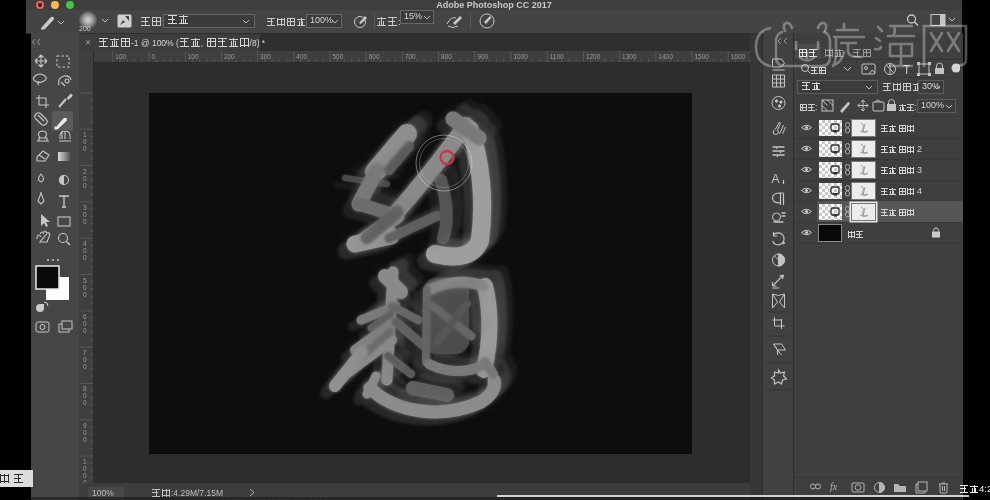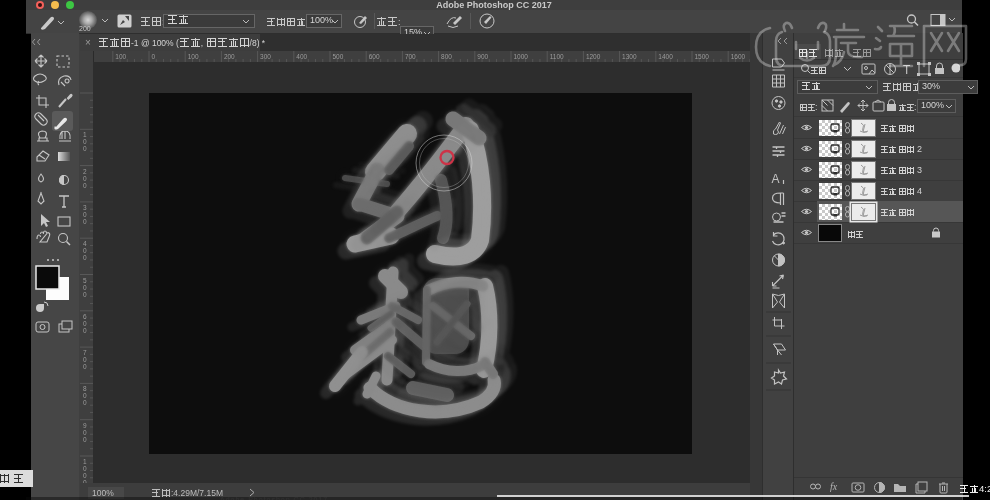--- a/index.html
+++ b/index.html
@@ -84,21 +84,21 @@
       <div class="fld" style="left:280px;top:4px;width:36px;height:14px">100%
         <svg class="abs" style="right:1px;top:4px" width="10" height="8">
             <path d="M2,1 l3,3 l3,-3" stroke="#bbb" fill="none"></path>
           </svg></div>
       <svg class="abs" style="left:326px;top:2px" width="18" height="18" viewBox="0 0 18 18">
         <circle cx="8" cy="10" r="5.5" stroke="#c6c6c6" fill="none"></circle>
         <path d="M7,11 L13,4 l2,2 L9,12z" fill="#c6c6c6"></path>
       </svg>
       <div class="abs" style="left:348px;top:3px;width:1px;height:16px;background:#585858"></div>
       <div class="lbl" style="left:350px;top:7px"><span class="zh g3 s9"></span><span class="zh g1 s9"></span>:</div>
-      <div class="fld" style="left:374px;top:16px;width:34px;height:14px">15%
+      <div class="fld" style="left:374px;top:0;width:34px;height:14px">15%
         <svg class="abs" style="right:1px;top:4px" width="10" height="8">
             <path d="M2,1 l3,3 l3,-3" stroke="#bbb" fill="none"></path>
           </svg></div>
       <svg class="abs" style="left:419px;top:2px" width="20" height="18" viewBox="0 0 20 18">
         <path d="M2,12 q4,-8 9,-6" stroke="#c6c6c6" fill="none"></path>
         <path d="M8,11 L15,4 l2,2 L10,13z" fill="#c6c6c6"></path>
         <path d="M3,14 q5,3 10,0" stroke="#c6c6c6" fill="none"></path>
       </svg>
       <div class="abs" style="left:444px;top:3px;width:1px;height:16px;background:#585858"></div>
       <svg class="abs" style="left:452px;top:2px" width="18" height="18" viewBox="0 0 18 18">
@@ -558,21 +558,21 @@
         <circle cx="156" cy="6" r="4.5" fill="#d5d5d5" stroke="none"></circle>
       </svg>
       <div class="abs lbl" style="left:16px;top:32px;color:#cfcfcf"><span class="zh g1 s7"></span><span class="zh g2 s7"></span></div>
       <div class="abs" style="left:0;top:44px;width:100%;height:1px;background:#383838"></div>
 
       <div class="fld" style="left:3px;top:47px;width:81px;height:14px;background:#3c3c3c;border-color:#5d5d5d"><span class="zh g1 s8"></span><span class="zh g3 s8"></span>
         <svg class="abs" style="right:3px;top:4px" width="10" height="8">
             <path d="M2,1 l3,3 l3,-3" stroke="#bbb" fill="none"></path>
           </svg></div>
       <div class="abs lbl" style="left:88px;top:49px"><span class="zh g1 s8"></span><span class="zh g4 s8"></span><span class="zh g2 s8"></span><span class="zh g3 s8"></span>:</div>
-      <div class="fld" style="left:124px;top:47px;width:60px;height:14px;background:#3c3c3c;border-color:#5d5d5d">30%
+      <div class="fld" style="left:124px;top:47px;width:26px;height:14px;background:#3c3c3c;border-color:#5d5d5d">30%
         <svg class="abs" style="right:1px;top:4px" width="10" height="8">
             <path d="M2,1 l3,3 l3,-3" stroke="#bbb" fill="none"></path>
           </svg></div>
 
       <div class="abs lbl" style="left:5px;top:69px"><span class="zh g2 s7"></span><span class="zh g1 s7"></span>:</div>
       <svg class="abs" style="left:27px;top:66px" width="75" height="14" viewBox="0 0 75 14" stroke="#c3c3c3" fill="none">
         <rect x="1" y="1" width="11" height="11"></rect>
           <path d="M1,1 l5.5,5.5 M6.5,1 l5.5,5.5 M1,6.5 l5.5,5.5" stroke-width="1"></path>
         <path d="M19,12 l7,-8 q1.5,-1.5 2.5,-0.5 q1,1 -0.5,2.5 l-7,8z" fill="#c3c3c3" stroke="none"></path>
         <g transform="translate(36,0)">

